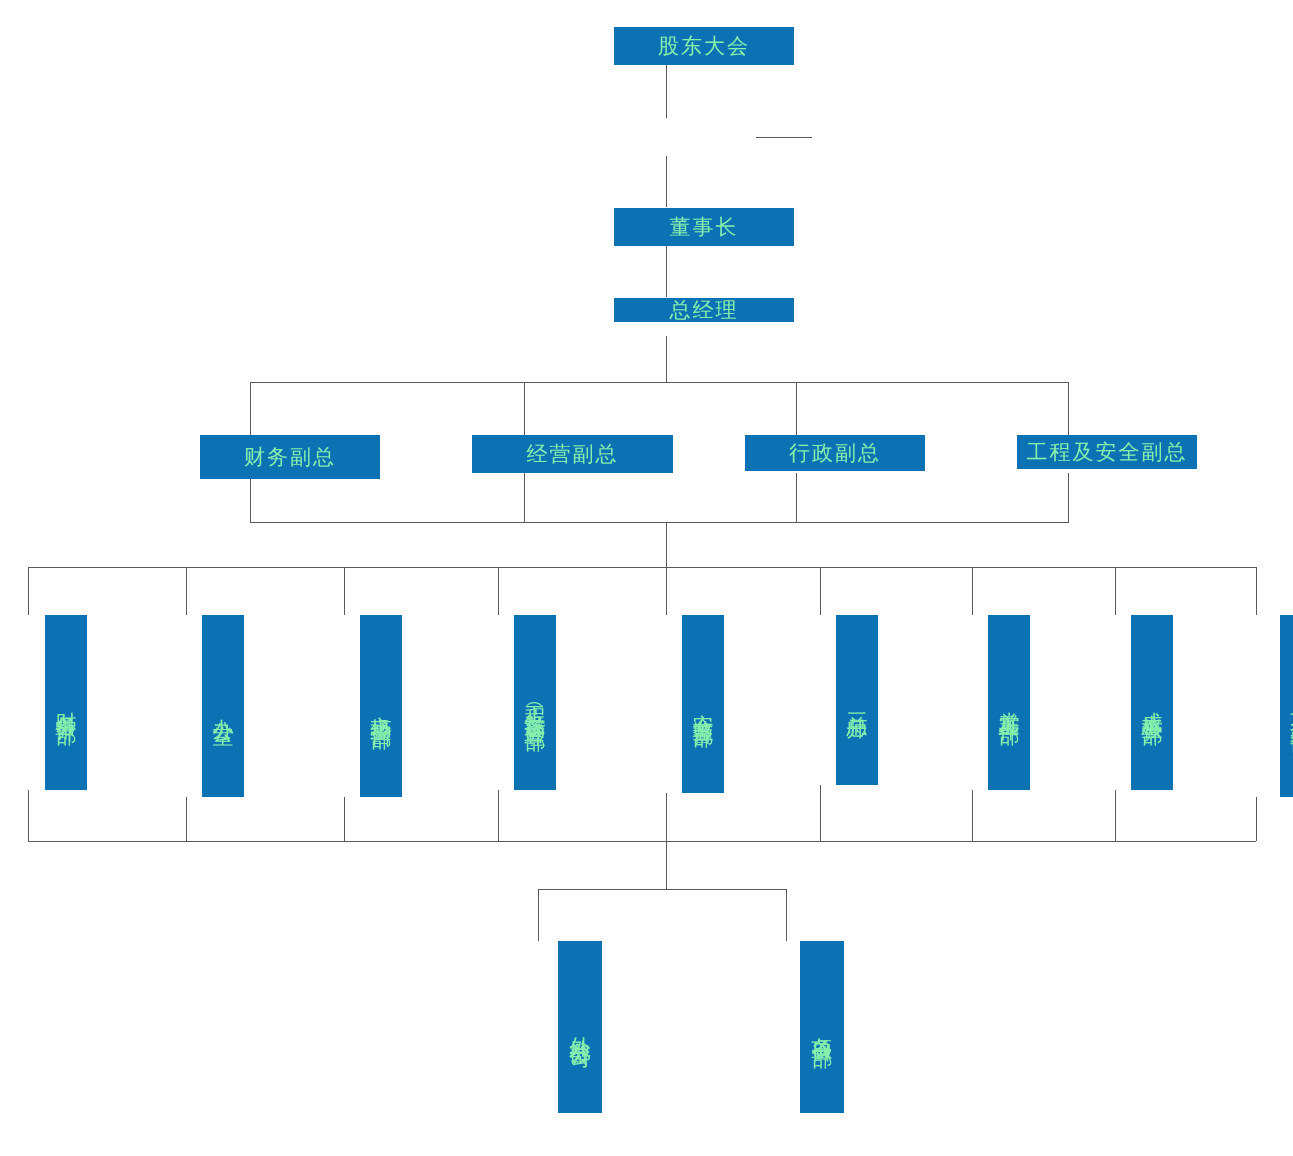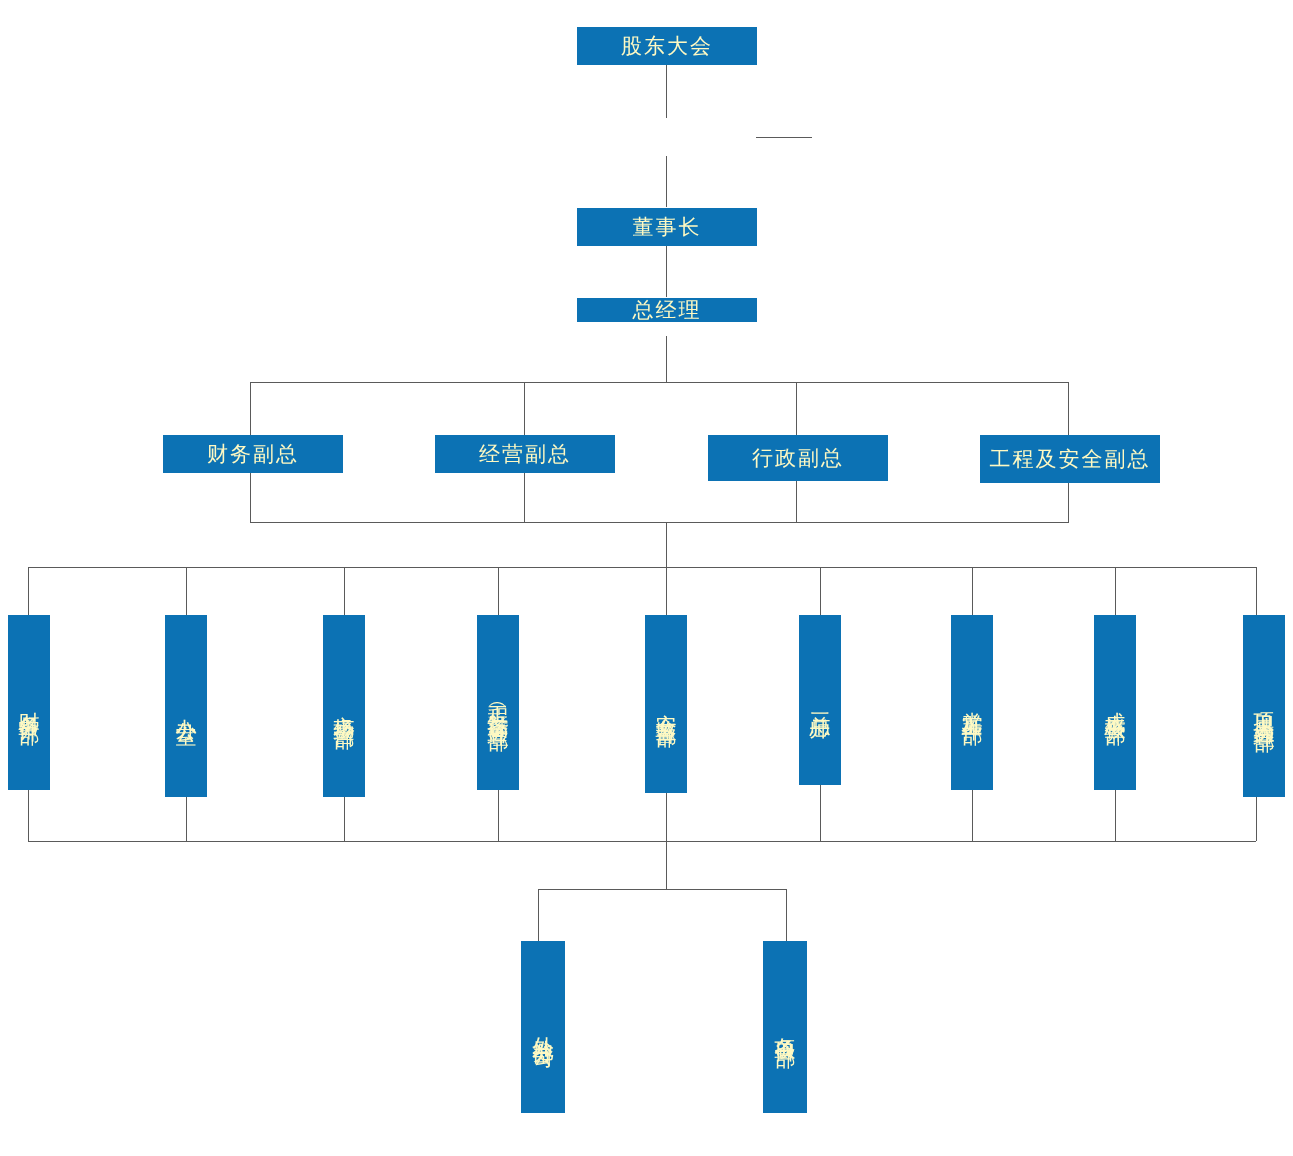--- a/index.html
+++ b/index.html
@@ -14,28 +14,29 @@
   #chart-root {
     position: relative;
     width: 1293px;
     height: 1156px;
     background: #ffffff;
     overflow: hidden;
   }
   .node {
     position: absolute;
     background: #0c72b4;
-    color: #fef9c3;
+    color: #86efac;
     box-sizing: border-box;
     display: flex;
     align-items: center;
     justify-content: center;
     text-align: center;
     letter-spacing: 2px;
     z-index: 2;
+    margin-left: 37px;
   }
   .node.horiz {
     font-size: 21px;
     line-height: 1.1;
     white-space: nowrap;
   }
   .node.vert {
     writing-mode: vertical-rl;
     text-orientation: upright;
     font-size: 21px;
@@ -107,24 +108,24 @@
   <div class="conn v" style="left:786px; top:889px; height:52px;"></div>
 
   <div class="node horiz" style="left:577px; top:27px; width:180px; height:38px;">股东大会</div>
 
 
 
   <div class="node horiz" style="left:577px; top:208px; width:180px; height:38px;">董事长</div>
 
   <div class="node horiz" style="left:577px; top:298px; width:180px; height:24px;">总经理</div>
 
-  <div class="node horiz" style="left:163px; top:435px; width:180px; height:38px;">财务副总</div>
-  <div class="node horiz" style="left:435px; top:435px; width:180px; height:38px;">经营副总</div>
-  <div class="node horiz" style="left:708px; top:435px; width:180px; height:46px;">行政副总</div>
-  <div class="node horiz" style="left:980px; top:435px; width:180px; height:48px;">工程及安全副总</div>
+  <div class="node horiz" style="left:163px; top:435px; width:180px; height:44px;">财务副总</div>
+  <div class="node horiz" style="left:435px; top:435px; width:201px; height:38px;">经营副总</div>
+  <div class="node horiz" style="left:708px; top:435px; width:180px; height:36px;">行政副总</div>
+  <div class="node horiz" style="left:980px; top:435px; width:180px; height:34px;">工程及安全副总</div>
 
   <div class="node vert" style="left:8px; top:615px; width:42px; height:175px;">财务审计部</div>
   <div class="node vert" style="left:165px; top:615px; width:42px; height:182px;">办公室</div>
   <div class="node vert" style="left:323px; top:615px; width:42px; height:182px;">市场经营部</div>
   <div class="node vert" style="left:477px; top:615px; width:42px; height:175px;">工程（设备）管理部</div>
   <div class="node vert" style="left:645px; top:615px; width:42px; height:178px;">安全监督部</div>
   <div class="node vert" style="left:799px; top:615px; width:42px; height:170px;">三总师</div>
   <div class="node vert" style="left:951px; top:615px; width:42px; height:175px;">党群工作部</div>
   <div class="node vert" style="left:1094px; top:615px; width:42px; height:175px;">成本核算部</div>
   <div class="node vert" style="left:1243px; top:615px; width:42px; height:182px;">项目人员管理部</div>

